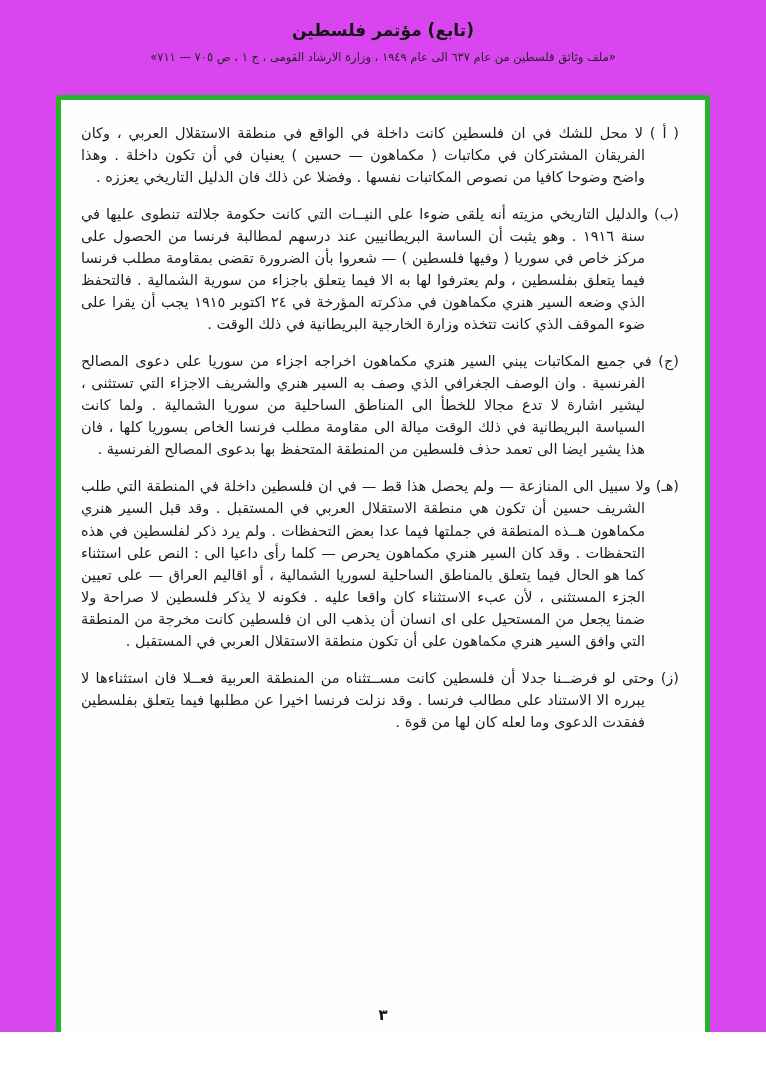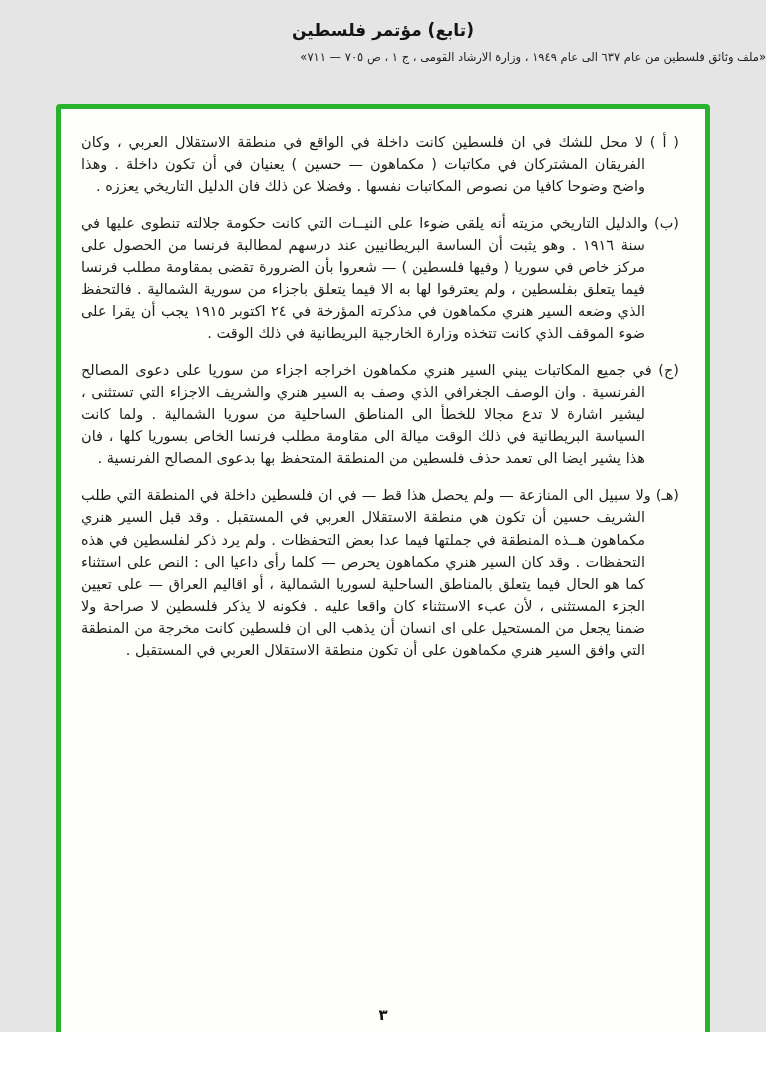--- a/index.html
+++ b/index.html
@@ -4,43 +4,43 @@
 <style>
   * { margin: 0; padding: 0; box-sizing: border-box; }
   html, body {
     width: 766px; height: 1084px;
     background: #ffffff;
     font-family: "DejaVu Sans", sans-serif;
   }
   .page {
     position: relative;
     width: 766px; height: 1032px;
-    background: #e5e5e5;
+    background: #d946ef;
     overflow: hidden;
   }
   .doc-title {
     position: absolute;
     top: 20px; left: 0; width: 100%;
     text-align: center;
     direction: rtl;
     font-size: 17px;
     font-weight: 700;
     color: #141414;
   }
   .doc-source {
     position: absolute;
     top: 50px; left: 0; width: 100%;
-    text-align: right;
+    text-align: center;
     direction: rtl;
     font-size: 11.5px;
     color: #222222;
   }
   .content-frame {
     position: absolute;
-    top: 104px; left: 56px;
+    top: 95px; left: 56px;
     width: 654px; height: 957px;
     border: 5px solid #27b42c;
     border-radius: 4px;
     background: #fefefc;
     padding: 22px 26px 12px 20px;
     overflow: hidden;
   }
   .para {
     direction: rtl;
     text-align: justify;
@@ -77,18 +77,19 @@
     <div class="para"><span class="para-label">( أ )</span> <span>لا محل للشك في ان فلسطين كانت داخلة في الواقع في منطقة الاستقلال العربي ، وكان الفريقان المشتركان في مكاتبات ( مكماهون — حسين ) يعنيان في أن تكون داخلة . وهذا واضح وضوحا كافيا من نصوص المكاتبات نفسها . وفضلا عن ذلك فان الدليل التاريخي يعززه .</span></div>
 
     <div class="para"><span class="para-label">(ب)</span> <span>والدليل التاريخي مزيته أنه يلقى ضوءا على النيــات التي كانت حكومة جلالته تنطوى عليها في سنة ١٩١٦ . وهو يثبت أن الساسة البريطانيين عند درسهم لمطالبة فرنسا من الحصول على مركز خاص في سوريا ( وفيها فلسطين ) — شعروا بأن الضرورة تقضى بمقاومة مطلب فرنسا فيما يتعلق بفلسطين ، ولم يعترفوا لها به الا فيما يتعلق باجزاء من سورية الشمالية . فالتحفظ الذي وضعه السير هنري مكماهون في مذكرته المؤرخة في ٢٤ اكتوبر ١٩١٥ يجب أن يقرا على ضوء الموقف الذي كانت تتخذه وزارة الخارجية البريطانية في ذلك الوقت .</span></div>
 
     <div class="para"><span class="para-label">(ج)</span> <span>في جميع المكاتبات يبني السير هنري مكماهون اخراجه اجزاء من سوريا على دعوى المصالح الفرنسية . وان الوصف الجغرافي الذي وصف به السير هنري والشريف الاجزاء التي تستثنى ، ليشير اشارة لا تدع مجالا للخطأ الى المناطق الساحلية من سوريا الشمالية . ولما كانت السياسة البريطانية في ذلك الوقت ميالة الى مقاومة مطلب فرنسا الخاص بسوريا كلها ، فان هذا يشير ايضا الى تعمد حذف فلسطين من المنطقة المتحفظ بها بدعوى المصالح الفرنسية .</span></div>
 
 
     <div class="para"><span class="para-label">(هـ)</span> <span>ولا سبيل الى المنازعة — ولم يحصل هذا قط — في ان فلسطين داخلة في المنطقة التي طلب الشريف حسين أن تكون هي منطقة الاستقلال العربي في المستقبل . وقد قبل السير هنري مكماهون هــذه المنطقة في جملتها فيما عدا بعض التحفظات . ولم يرد ذكر لفلسطين في هذه التحفظات . وقد كان السير هنري مكماهون يحرص — كلما رأى داعيا الى : النص على استثناء كما هو الحال فيما يتعلق بالمناطق الساحلية لسوريا الشمالية ، أو اقاليم العراق — على تعيين الجزء المستثنى ، لأن عبء الاستثناء كان واقعا عليه . فكونه لا يذكر فلسطين لا صراحة ولا ضمنا يجعل من المستحيل على اى انسان أن يذهب الى ان فلسطين كانت مخرجة من المنطقة التي وافق السير هنري مكماهون على أن تكون منطقة الاستقلال العربي في المستقبل .</span></div>
 
 
+    <div class="para"><span class="para-label">(ز)</span> <span>وحتى لو فرضــنا جدلا أن فلسطين كانت مســتثناه من المنطقة العربية فعــلا فان استثناءها لا يبرره الا الاستناد على مطالب فرنسا . وقد نزلت فرنسا اخيرا عن مطلبها فيما يتعلق بفلسطين ففقدت الدعوى وما لعله كان لها من قوة .</span></div>
 
   </div>
 
   <div class="page-number">٣</div>
 
 </div>
 
 </body></html>

